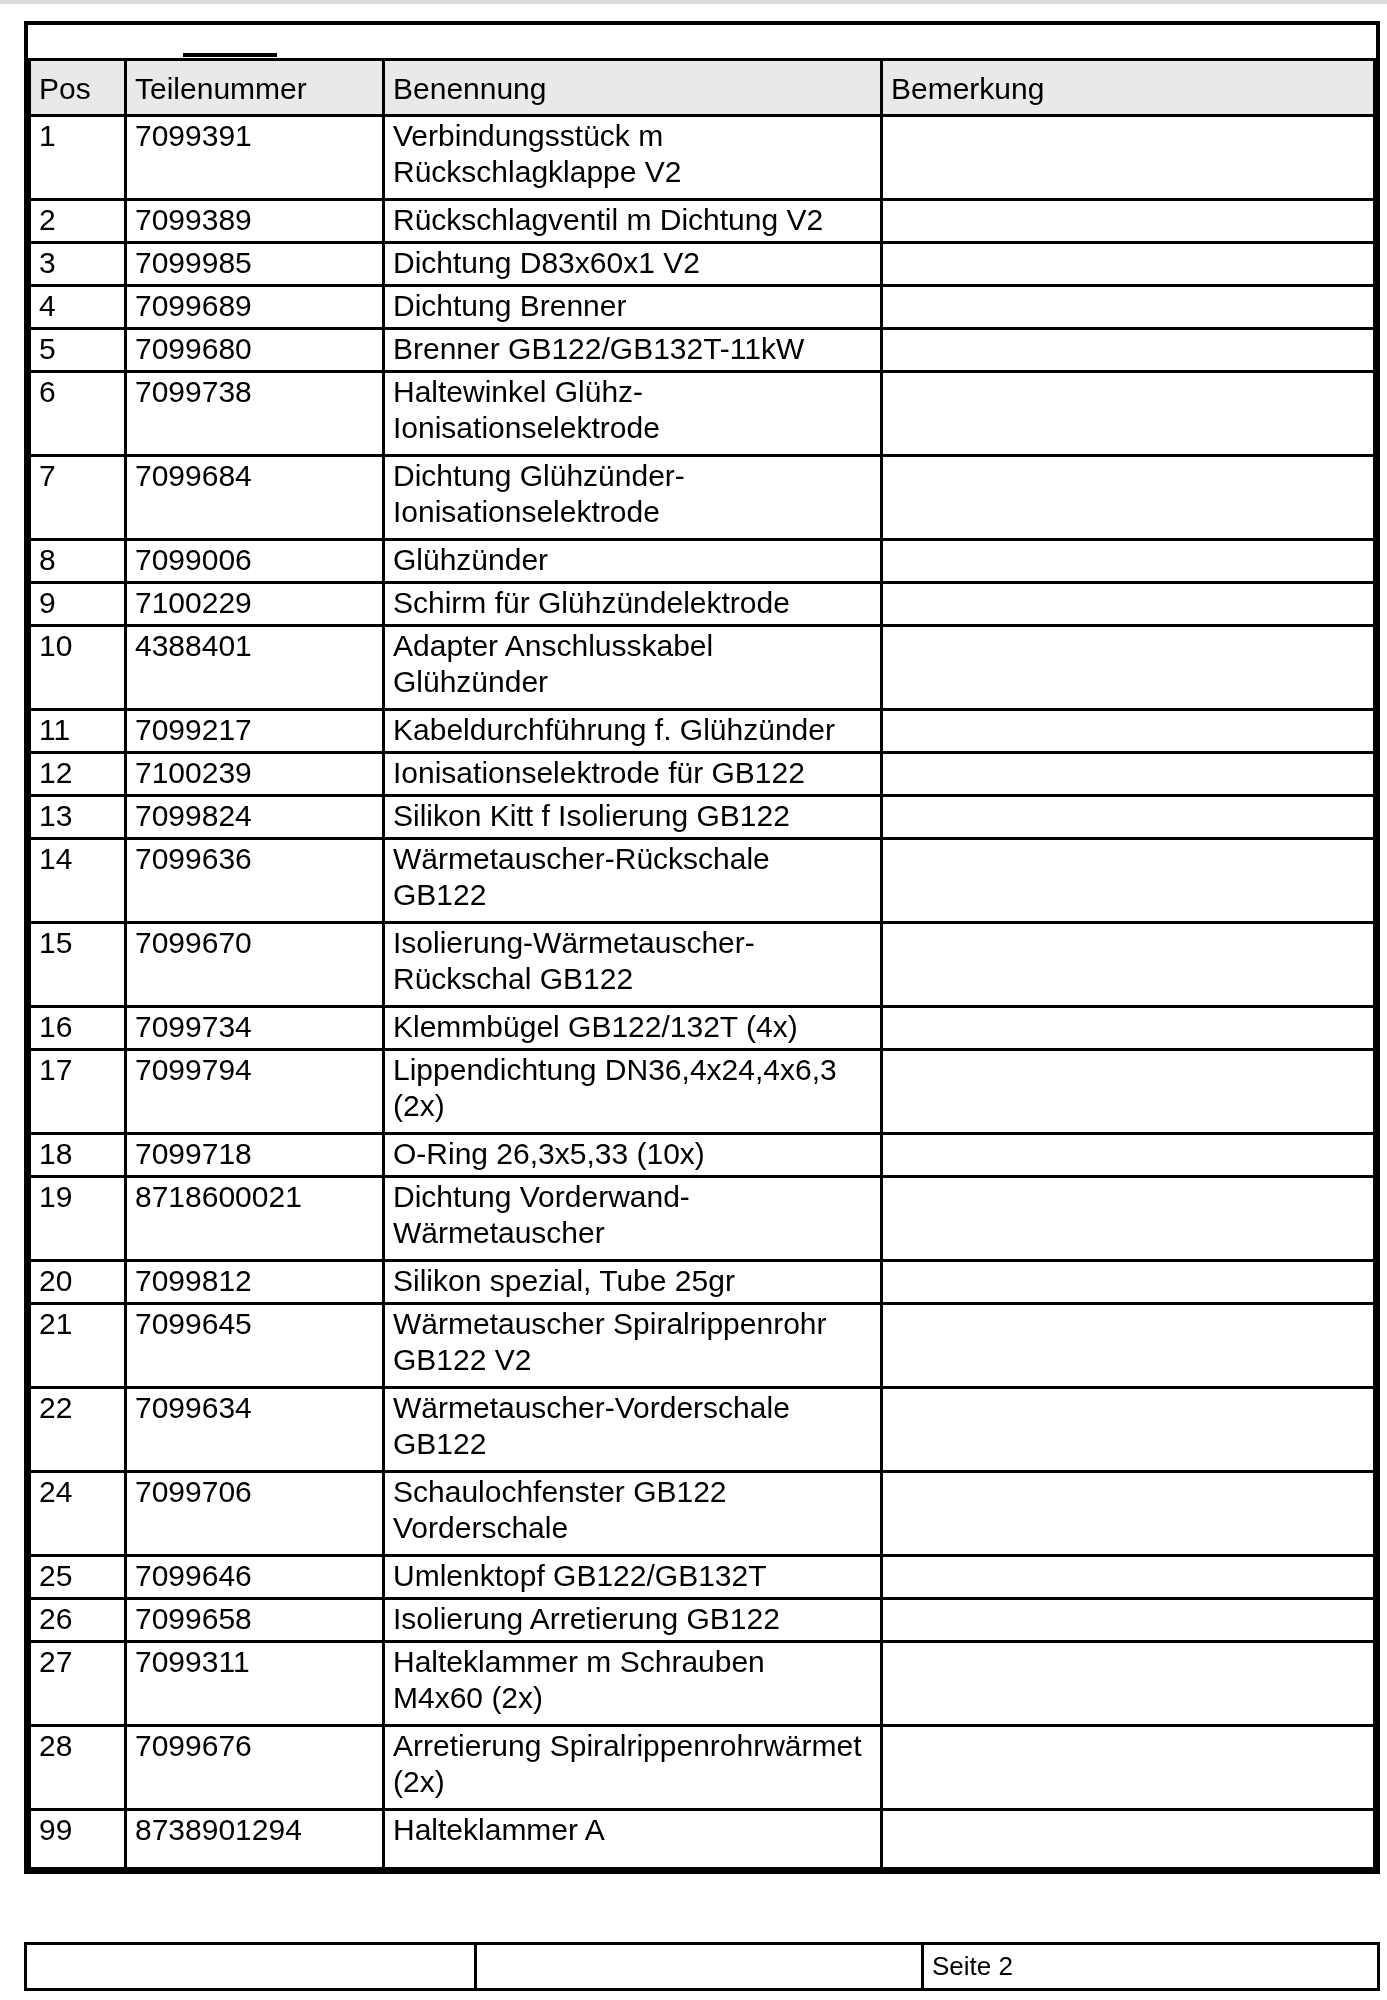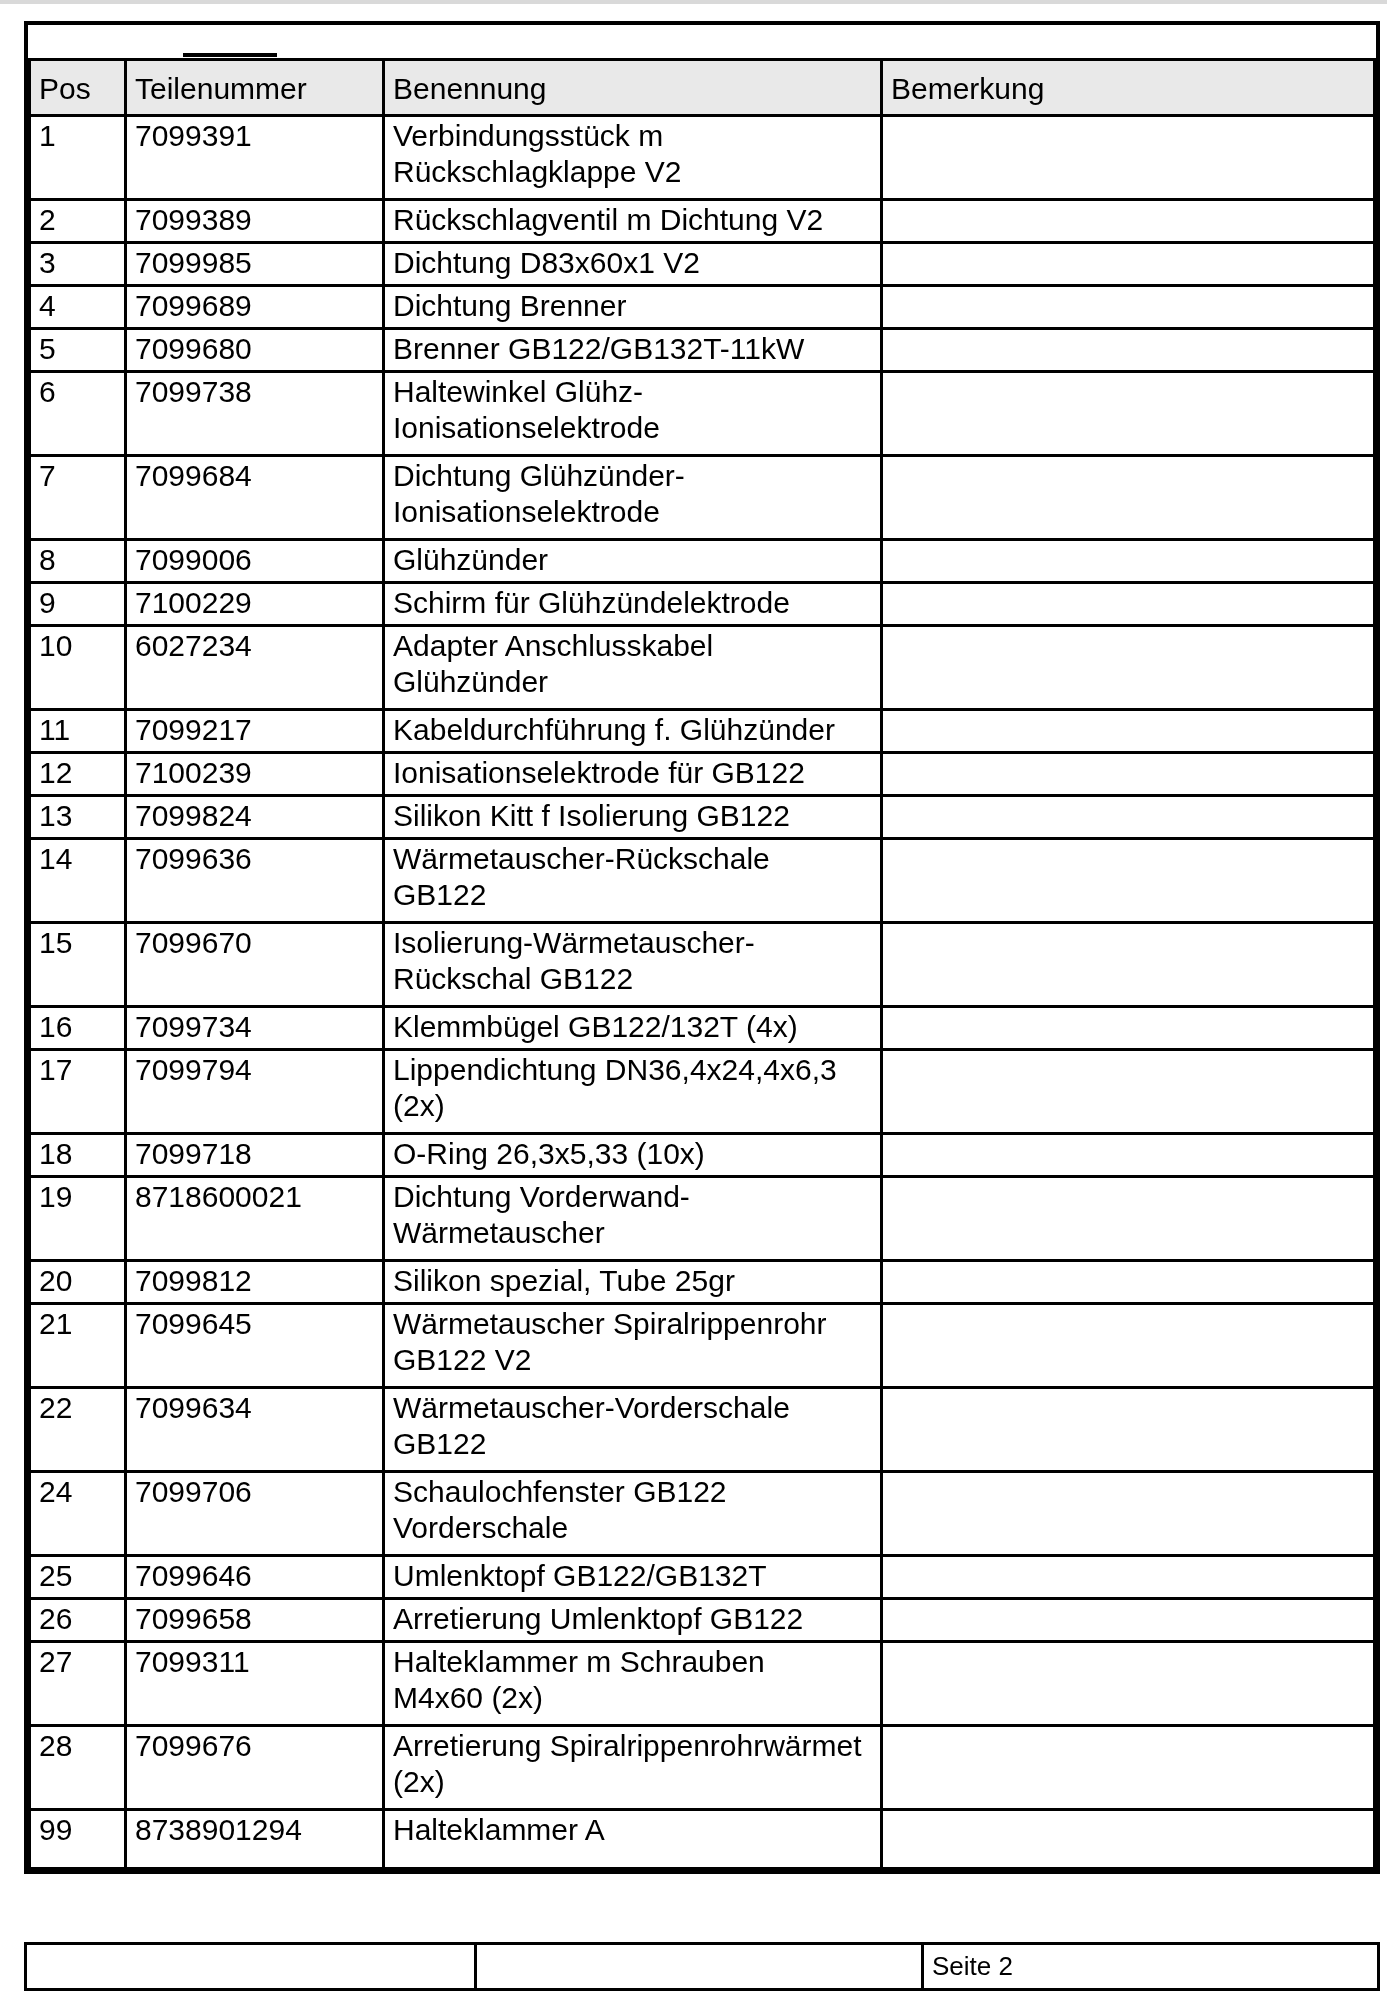--- a/index.html
+++ b/index.html
@@ -168,21 +168,21 @@
           <tr class="row-short">
     <td>9</td>
     <td>7100229</td>
     <td>
               <div>Schirm für Glühzündelektrode</div>
             </td>
     <td></td>
   </tr>
           <tr class="row-tall">
     <td>10</td>
-    <td>6027234</td>
+    <td>4388401</td>
     <td>
               <div>Adapter Anschlusskabel</div>
               <div>Glühzünder</div>
             </td>
     <td></td>
   </tr>
           <tr class="row-short">
     <td>11</td>
     <td>7099217</td>
     <td>
@@ -298,21 +298,21 @@
     <td>7099646</td>
     <td>
               <div>Umlenktopf GB122/GB132T</div>
             </td>
     <td></td>
   </tr>
           <tr class="row-short">
     <td>26</td>
     <td>7099658</td>
     <td>
-              <div>Arretierung Umlenktopf GB122</div>
+              <div>Isolierung Arretierung GB122</div>
             </td>
     <td></td>
   </tr>
           <tr class="row-tall">
     <td>27</td>
     <td>7099311</td>
     <td>
               <div>Halteklammer m Schrauben</div>
               <div>M4x60 (2x)</div>
             </td>

